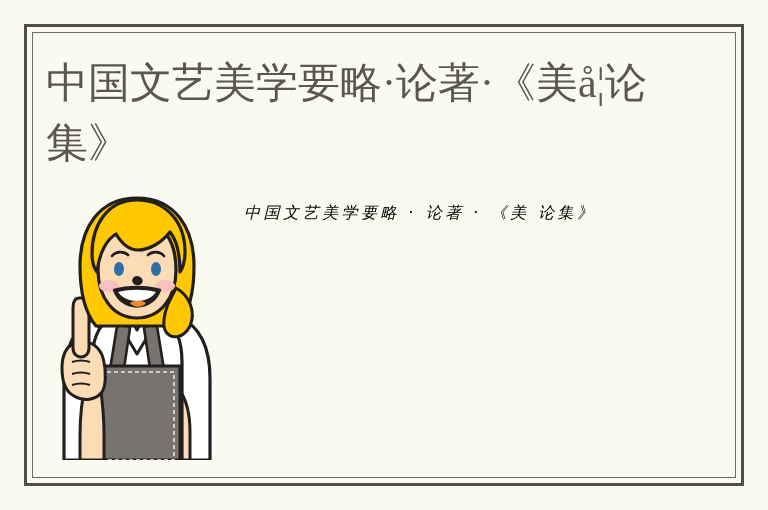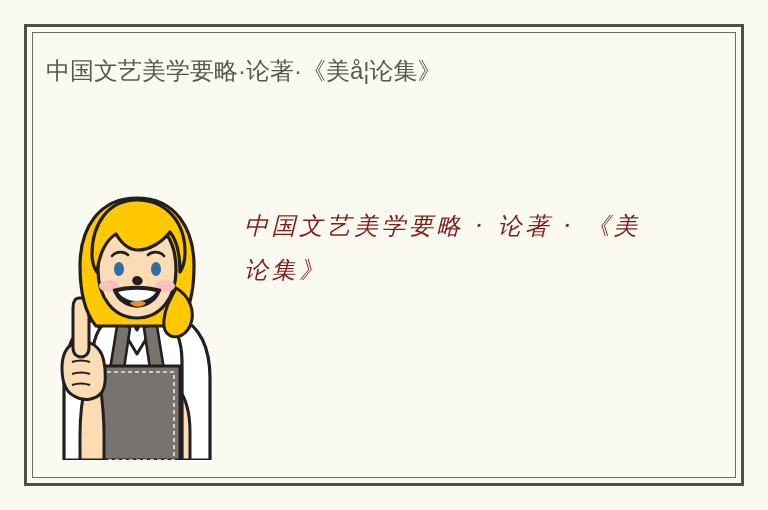--- a/index.html
+++ b/index.html
@@ -43,25 +43,25 @@
     border: 1px solid #6d6b5d;
     box-sizing: border-box;
     pointer-events: none;
   }
 
   .title {
     position: absolute;
     left: 46px;
     top: 54px;
     width: 650px;
-    font-size: 24px;
+    font-size: 42px;
     line-height: 1.42;
     color: #5a584b;
     letter-spacing: 0px;
-    font-family: Liberation Sans, sans-serif;
+    font-family: Liberation Serif, serif;
     white-space: pre-wrap;
     word-break: break-all;
   }
 
   .content {
     position: absolute;
     left: 40px;
     top: 190px;
     right: 40px;
     bottom: 48px;
@@ -73,24 +73,24 @@
     width: 170px;
     height: 268px;
     flex: 0 0 170px;
     margin-top: 2px;
     margin-left: 12px;
   }
 
   .body-text {
     flex: 1 1 auto;
     margin-left: 22px;
-    margin-top: 15px;
-    font-size: 24px;
+    margin-top: 8px;
+    font-size: 16px;
     line-height: 1.82;
-    color: #7f1d1d;
+    color: #000000;
     letter-spacing: 3.5px;
     font-family: "DejaVu Serif", "Liberation Serif", serif;
     font-style: italic;
     text-indent: 0;
     max-width: 420px;
     word-break: break-all;
   }
 </style>
 </head>
 <body>

